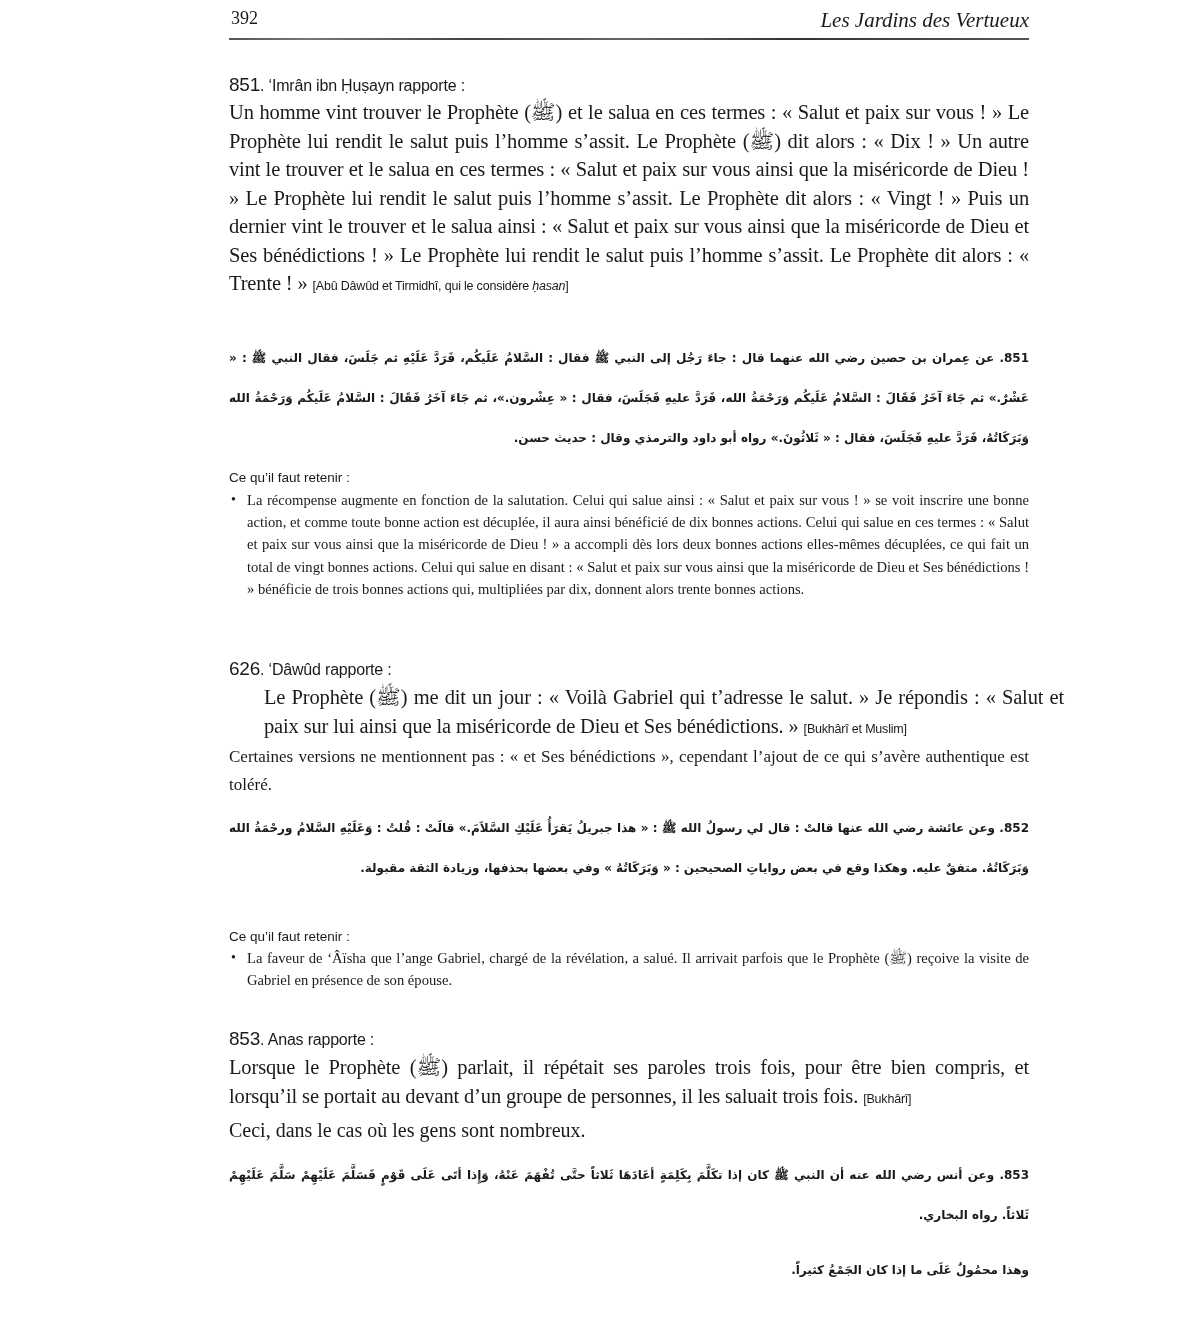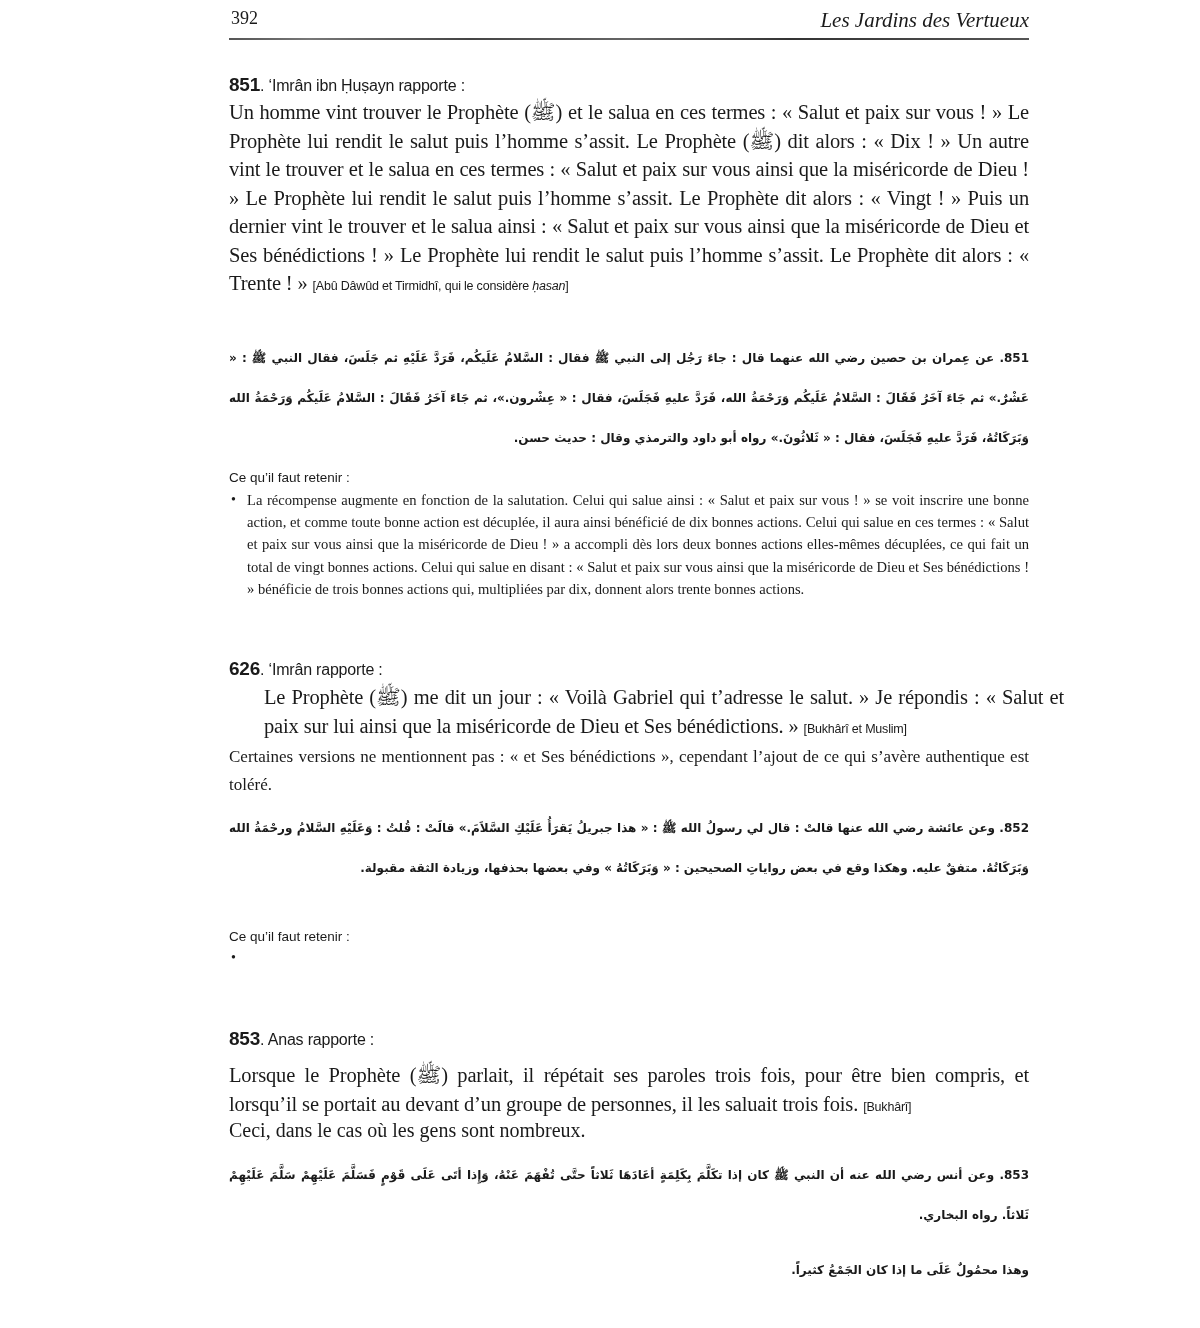--- a/index.html
+++ b/index.html
@@ -5,21 +5,21 @@
     html, body { margin: 0; padding: 0; background: #ffffff; }
     body { width: 1200px; height: 1328px; position: relative; overflow: hidden; color: #1a1a1a; }
     .page { position: absolute; left: 229px; top: 0; width: 800px; }
     .header { position: absolute; left: 0; top: 6px; width: 800px; height: 34px; }
     .page-number { position: absolute; left: 2px; top: 2px; font-family: "Liberation Serif", serif; font-size: 18px; }
     .running-title { position: absolute; right: 0; top: 2px; font-family: "Liberation Serif", serif; font-style: italic; font-size: 21px; }
     .header-rule { position: absolute; left: 0; top: 32px; width: 800px; height: 2px; background: linear-gradient(90deg, #555 0%, #777 10%, #444 30%, #666 50%, #333 70%, #555 100%); }
 
     .sans { font-family: "Liberation Sans", sans-serif; }
     .hadith-heading { position: absolute; left: 0; font-size: 16px; letter-spacing: -0.2px; }
-    .hadith-heading .num { font-weight: bold; font-size: 19px; }
+    .hadith-heading .num { font-weight: normal; font-size: 19px; }
     .fr-body { position: absolute; left: 0; width: 800px; font-family: "Liberation Serif", serif; font-size: 20.5px; line-height: 28.5px; text-align: justify; letter-spacing: -0.15px; }
     .source { font-family: "Liberation Sans", sans-serif; font-size: 12.5px; letter-spacing: -0.2px; }
     .source i { font-style: italic; }
     .fr-note-line { position: absolute; left: 0; width: 800px; font-family: "Liberation Serif", serif; font-size: 17px; line-height: 28px; text-align: justify; }
     .ar-block { position: absolute; left: 0; width: 800px; direction: rtl; text-align: justify; font-family: "DejaVu Sans", sans-serif; font-size: 12px; line-height: 40px; font-weight: bold; }
     .retenir-label { position: absolute; left: 0; font-family: "Liberation Sans", sans-serif; font-size: 13.5px; }
     .retenir-item { position: absolute; left: 0; width: 800px; padding-left: 18px; box-sizing: border-box; font-family: "Liberation Serif", serif; font-size: 14.6px; line-height: 22.2px; text-align: justify; }
     .bullet { position: absolute; left: 2px; top: 0; font-size: 14px; }
   </style>
 </head>
@@ -41,37 +41,38 @@
     <span class="source"><span>[Abû Dâwûd et Tirmidhî, qui le considère </span><i>ḥasan</i><span>]</span></span>
   </div>
   <div class="ar-block" style="top:338px;">851. عن عِمران بن حصين رضي الله عنهما قال : جاءَ رَجُل إلى النبي ﷺ فقال : السَّلامُ عَلَيكُم، فَرَدَّ عَلَيْهِ ثم جَلَسَ، فقال النبي ﷺ : « عَشْرٌ.» ثم جَاءَ آخَرُ فَقَالَ : السَّلامُ عَلَيكُم وَرَحْمَةُ الله، فَرَدَّ عليهِ فَجَلَسَ، فقال : « عِشْرون.»، ثم جَاءَ آخَرُ فَقَالَ : السَّلامُ عَلَيكُم وَرَحْمَةُ الله وَبَرَكَاتُهُ، فَرَدَّ عليهِ فَجَلَسَ، فقال : « ثَلاثُونَ.» رواه أبو داود والترمذي وقال : حديث حسن.</div>
   <div class="retenir-label" style="top:470px;">Ce qu’il faut retenir :</div>
   <div class="retenir-item" style="top:489px;">
     <span class="bullet">•</span>
     <span>La récompense augmente en fonction de la salutation. Celui qui salue ainsi : « Salut et paix sur vous ! » se voit inscrire une bonne action, et comme toute bonne action est décuplée, il aura ainsi bénéficié de dix bonnes actions. Celui qui salue en ces termes : « Salut et paix sur vous ainsi que la miséricorde de Dieu ! » a accompli dès lors deux bonnes actions elles-mêmes décuplées, ce qui fait un total de vingt bonnes actions. Celui qui salue en disant : « Salut et paix sur vous ainsi que la miséricorde de Dieu et Ses bénédictions ! » bénéficie de trois bonnes actions qui, multipliées par dix, donnent alors trente bonnes actions.</span>
   </div>
 
   <div class="hadith-heading sans" style="top:658px;">
-    <span class="num">626</span><span>. ‘Imrân rapporte :</span>
+    <span class="num">626</span><span>. ‘Dâwûd rapporte :</span>
   </div>
   <div class="fr-body" style="top:683px;margin-left:35px;">
     <span>Le Prophète (ﷺ) me dit un jour : « Voilà Gabriel qui t’adresse le salut. » Je répondis : « Salut et paix sur lui ainsi que la miséricorde de Dieu et Ses bénédictions. »</span>
     <span class="source">[Bukhârî et Muslim]</span>
   </div>
   <div class="fr-note-line" style="top:743px;">Certaines versions ne mentionnent pas : « et Ses bénédictions », cependant l’ajout de ce qui s’avère authentique est toléré.</div>
   <div class="ar-block" style="top:808px;">852. وعن عائشة رضي الله عنها قالتْ : قال لي رسولُ الله ﷺ : « هذا جبريلُ يَقرَأُ عَلَيْكِ السَّلاَمَ.» قالَتْ : قُلتُ : وَعَلَيْهِ السَّلامُ ورحْمَةُ الله وَبَرَكَاتُهُ. متفقٌ عليه. وهكذا وقع في بعض رواياتِ الصحيحين : « وَبَرَكَاتُهُ » وفي بعضها بحذفها، وزيادة الثقة مقبولة.</div>
   <div class="retenir-label" style="top:929px;">Ce qu’il faut retenir :</div>
   <div class="retenir-item" style="top:947px;">
     <span class="bullet">•</span>
+    <span>La faveur de ‘Âïsha que l’ange Gabriel, chargé de la révélation, a salué. Il arrivait parfois que le Prophète (ﷺ) reçoive la visite de Gabriel en présence de son épouse.</span>
   </div>
 
   <div class="hadith-heading sans" style="top:1028px;">
     <span class="num">853</span><span>. Anas rapporte :</span>
   </div>
-  <div class="fr-body" style="top:1053px;margin-top:8px;">
+  <div class="fr-body" style="top:1053px;">
     <span>Lorsque le Prophète (ﷺ) parlait, il répétait ses paroles trois fois, pour être bien compris, et lorsqu’il se portait au devant d’un groupe de personnes, il les saluait trois fois.</span>
     <span class="source">[Bukhârî]</span>
   </div>
   <div class="fr-note-line" style="top:1116px; font-size:20px;">Ceci, dans le cas où les gens sont nombreux.</div>
   <div class="ar-block" style="top:1155px;">853. وعن أنس رضي الله عنه أن النبي ﷺ كان إذا تكَلَّمَ بِكَلِمَةٍ أعَادَهَا ثَلاثاً حتَّى تُفْهَمَ عَنْهُ، وَإِذا أتَى عَلَى قَوْمٍ فَسَلَّمَ عَلَيْهِمْ سَلَّمَ عَلَيْهِمْ ثَلاثاً. رواه البخاري.</div>
   <div class="ar-block" style="top:1250px; text-align:right;">وهذا محمُولٌ عَلَى ما إذا كان الجَمْعُ كثيراً.</div>
 
 </div>
 
 </body></html>

